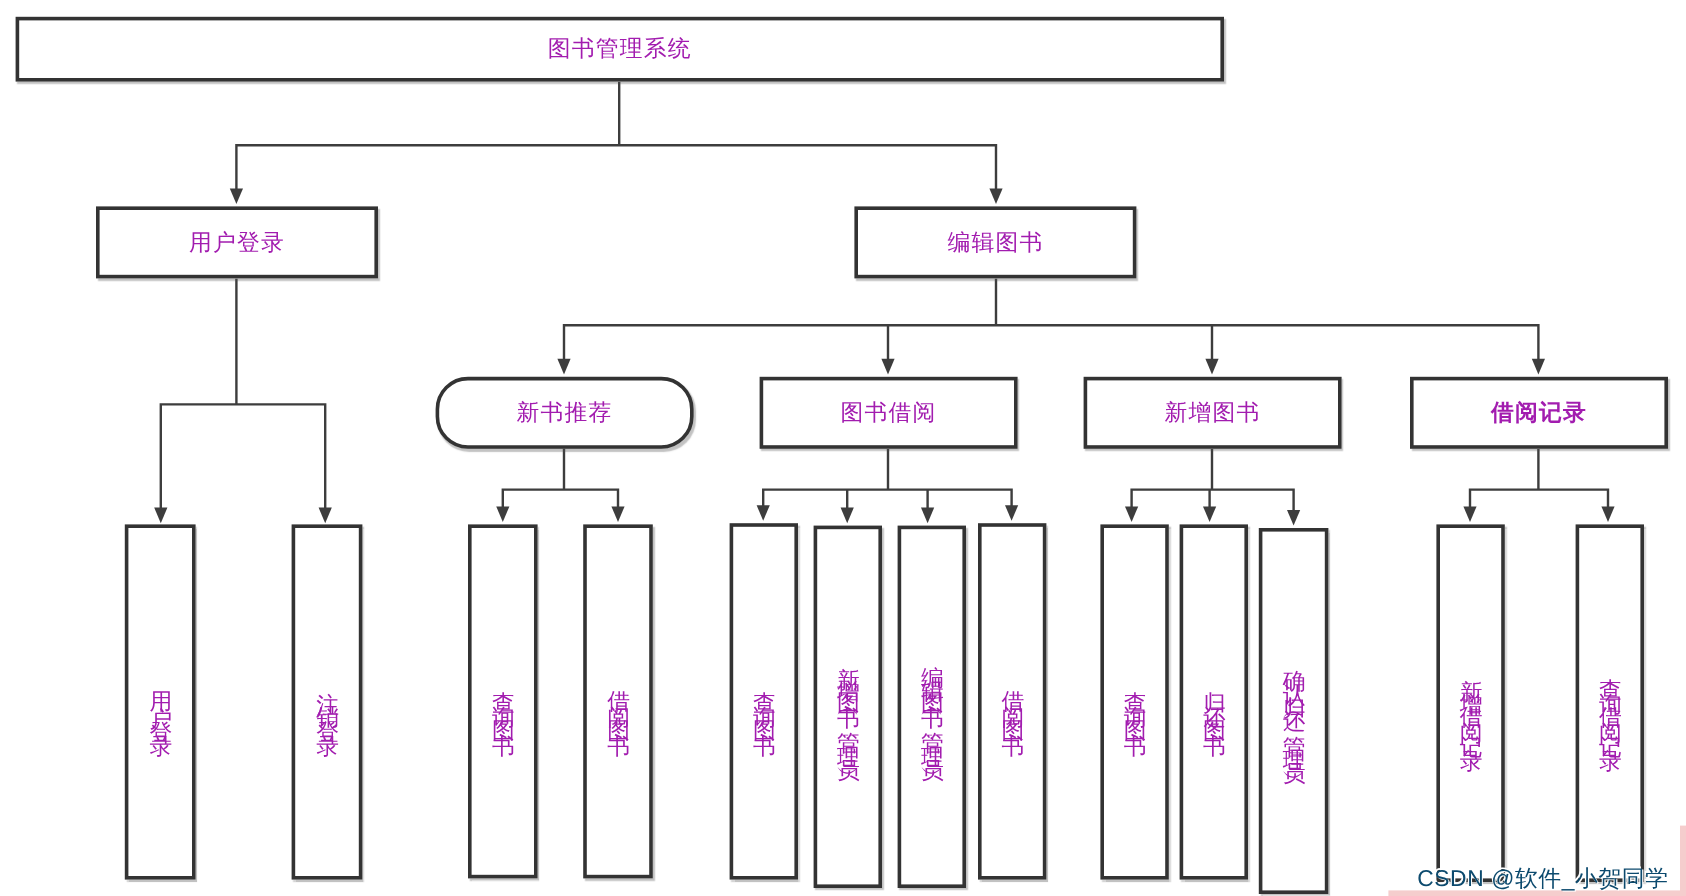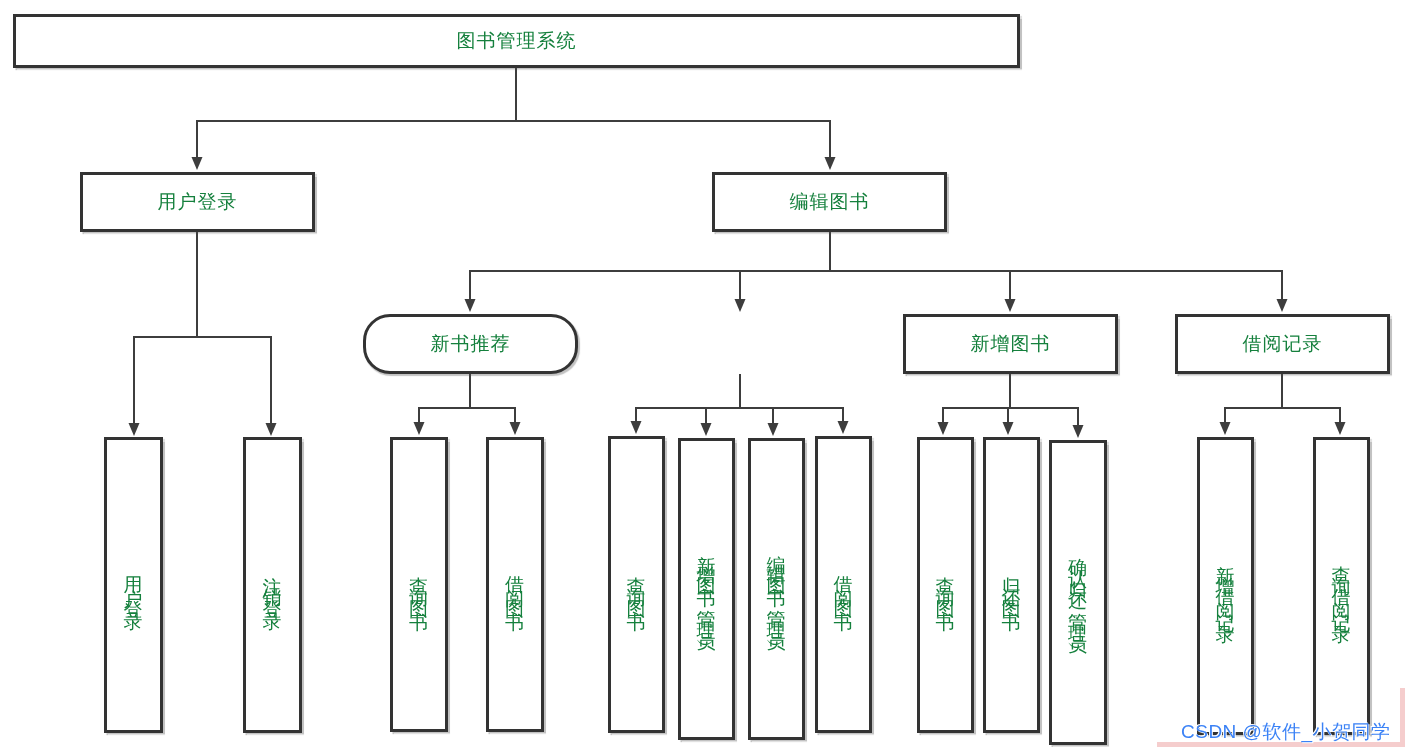--- a/index.html
+++ b/index.html
@@ -23,21 +23,21 @@
   }
   .node {
     position: absolute;
     box-sizing: border-box;
     background: #ffffff;
     border: 3px solid #333333;
     box-shadow: 1.5px 2px 1px rgba(80,80,80,0.35);
     display: flex;
     align-items: center;
     justify-content: center;
-    color: #15803d;
+    color: #a21caf;
   }
   .hbox {
     font-size: 19px;
     letter-spacing: 1px;
     white-space: nowrap;
   }
   .vbox {
     writing-mode: vertical-rl;
     text-orientation: mixed;
     font-size: 19px;
@@ -46,21 +46,21 @@
   }
   .vbox-tight {
     letter-spacing: 11px;
   }
   .watermark {
     position: absolute;
     left: 1181px;
     top: 719px;
     font-size: 19px;
     letter-spacing: 0.5px;
-    color: #3b82f6;
+    color: #0c4a6e;
     text-shadow: 1px 1px 0 #ffffff, -1px -1px 0 #ffffff;
     white-space: nowrap;
   }
   .wm-accent-bottom {
     position: absolute;
     left: 1157px;
     top: 742px;
     width: 248px;
     height: 5px;
     background: #f5cdcd;
@@ -118,24 +118,27 @@
   <div class="node hbox" style="left:80px; top:172px; width:235px; height:60px;">
     <span>用户登录</span>
   </div>
   <div class="node hbox" style="left:712px; top:172px; width:235px; height:60px;">
     <span>编辑图书</span>
   </div>
 
   <div class="node hbox" style="left:363px; top:314px; width:215px; height:60px;border-radius:27px;">
     <span>新书推荐</span>
   </div>
+  <div class="node hbox" style="left:633px; top:314px; width:215px; height:60px;">
+    <span>图书借阅</span>
+  </div>
   <div class="node hbox" style="left:903px; top:314px; width:215px; height:60px;">
     <span>新增图书</span>
   </div>
-  <div class="node hbox" style="left:1175px; top:314px; width:215px; height:60px;">
+  <div class="node hbox" style="left:1175px; top:314px; width:215px; height:60px;font-weight:bold;">
     <span>借阅记录</span>
   </div>
 
   <div class="node vbox" style="left:104px; top:437px; width:59px; height:296px;">
     <span>用户登录</span>
   </div>
   <div class="node vbox" style="left:243px; top:437px; width:59px; height:296px;">
     <span>注销登录</span>
   </div>
 

